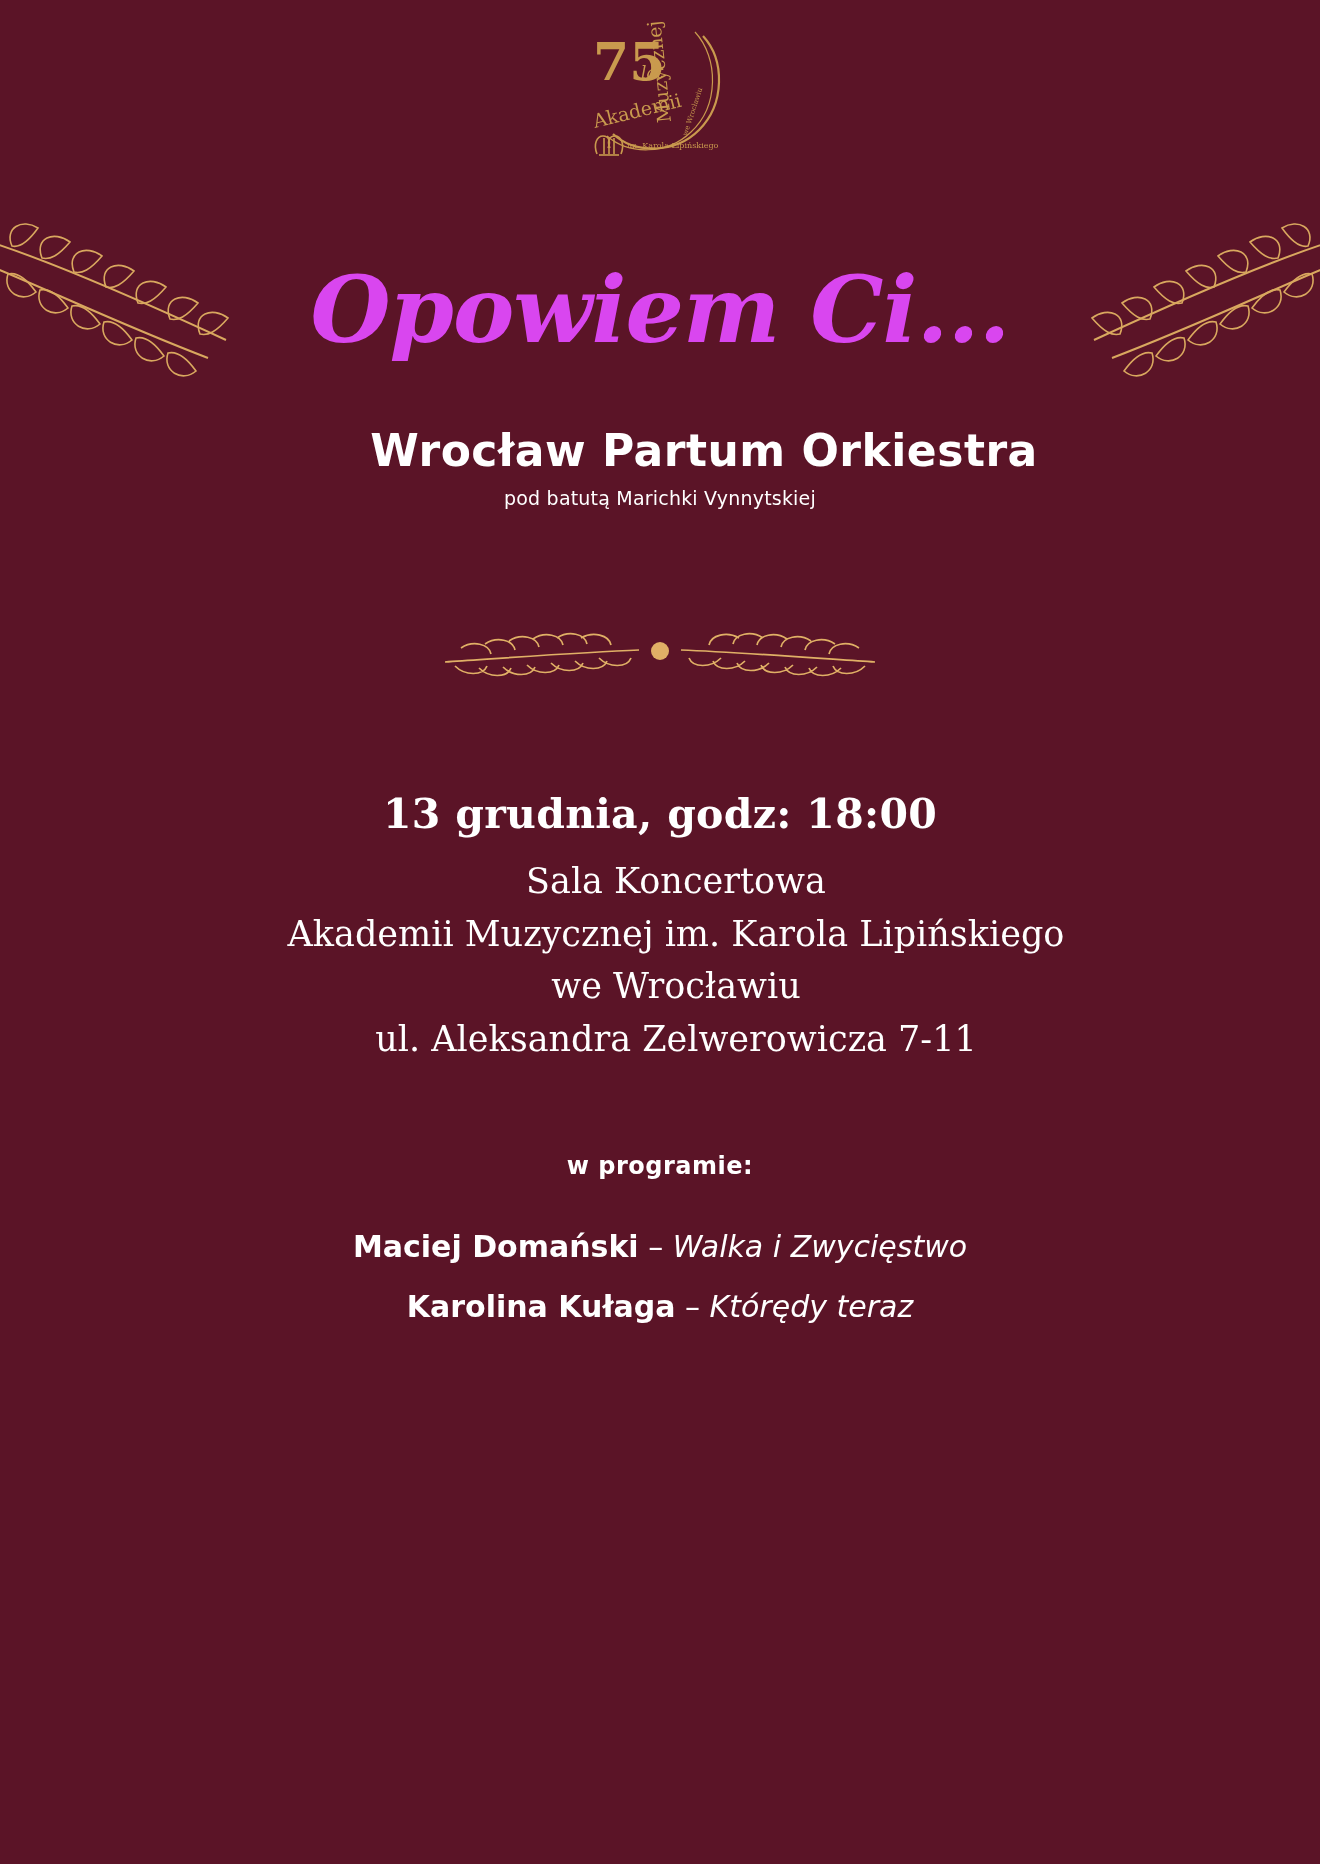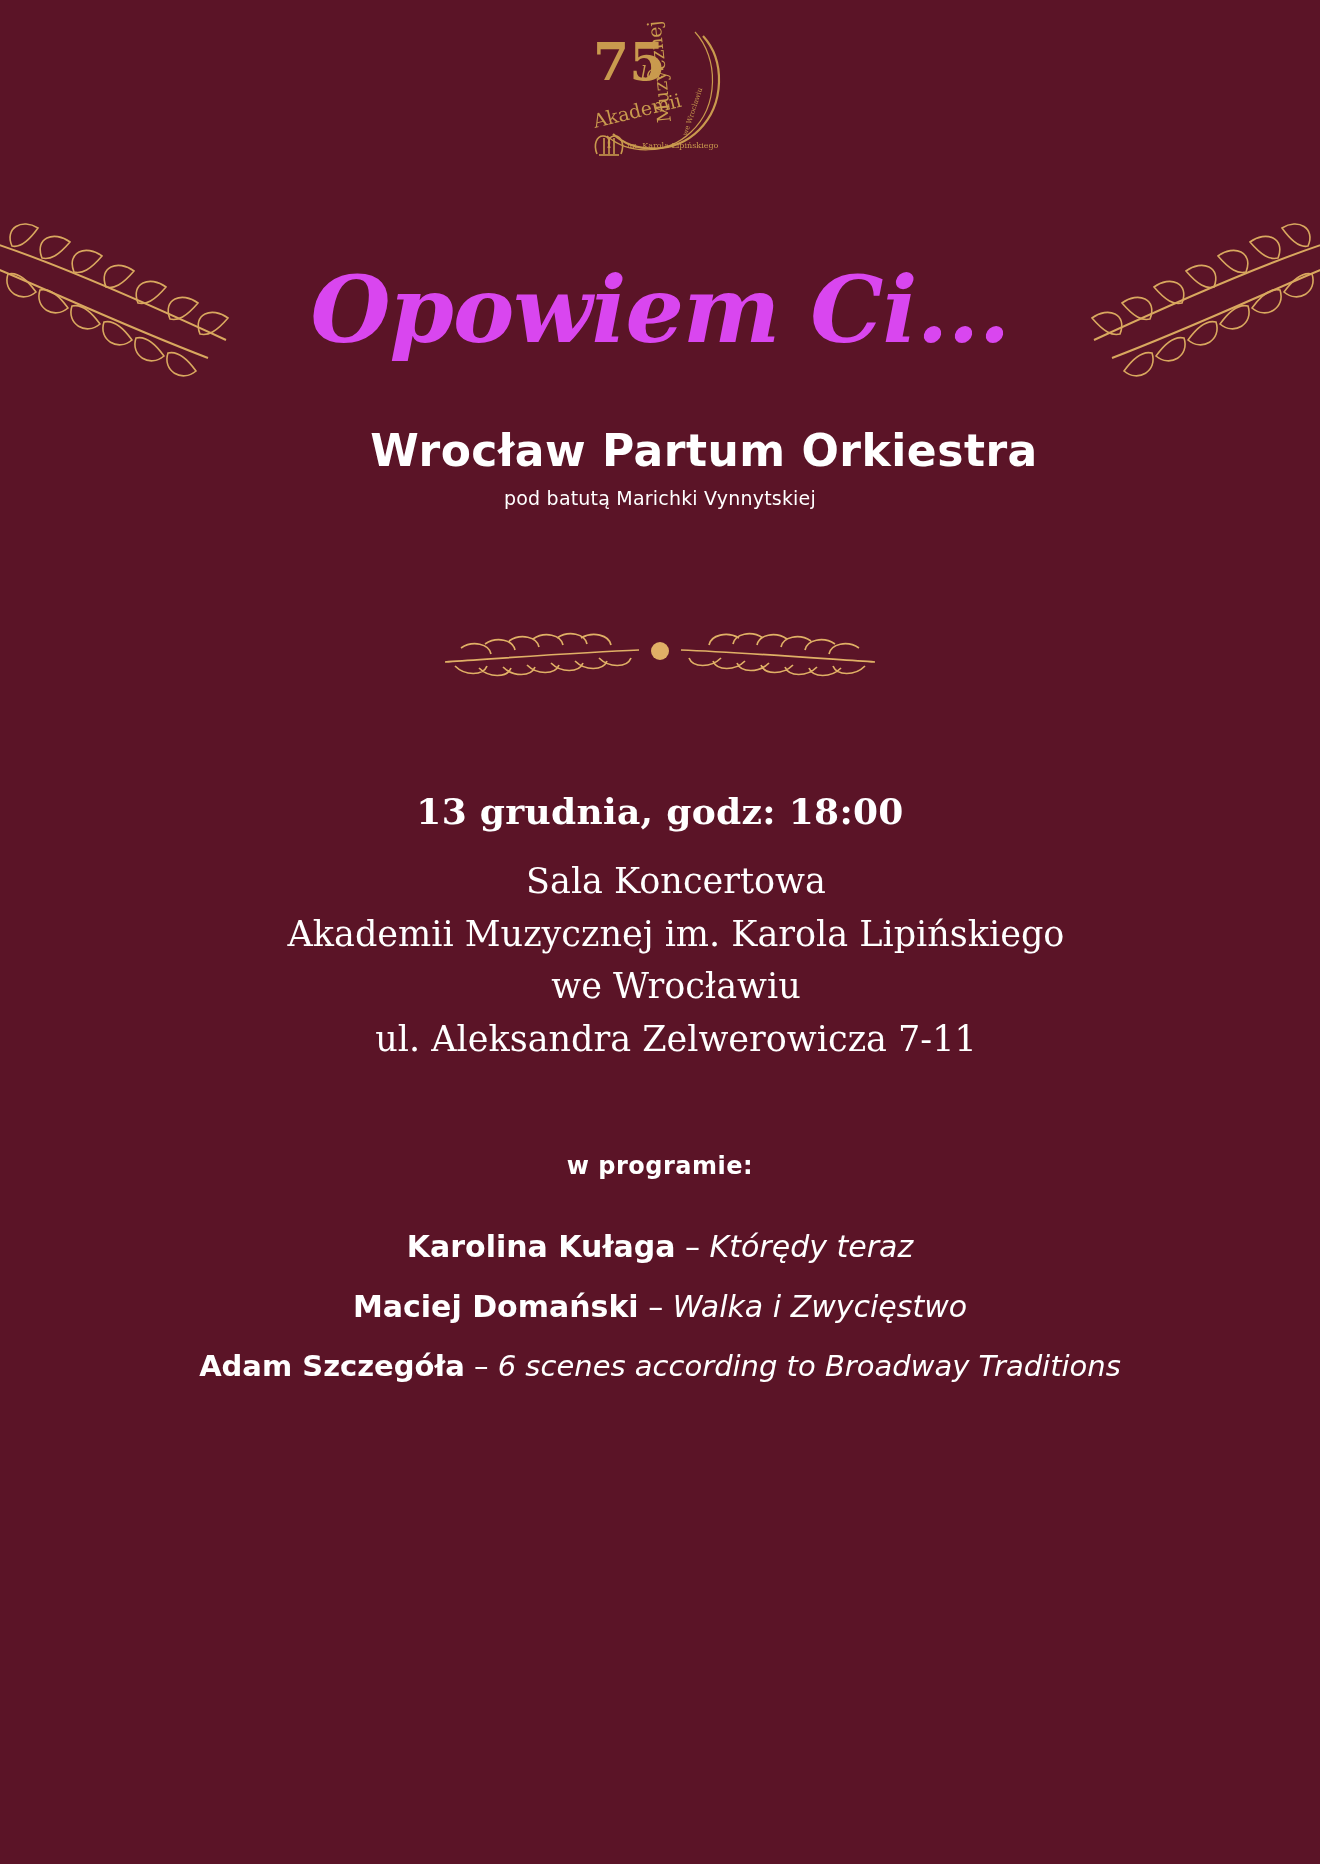--- a/index.html
+++ b/index.html
@@ -93,21 +93,21 @@
   }
 
   
   .when {
     position: absolute;
     top: 790px;
     width: 100%;
     text-align: center;
     font-family: "DejaVu Serif", serif;
     font-weight: bold;
-    font-size: 36px;
+    font-size: 41px;
     letter-spacing: 0.3px;
   }
   .venue {
     position: absolute;
     top: 855px;
     width: 100%;
     text-align: center;
     font-family: "DejaVu Serif", serif;
     font-size: 35px;
     line-height: 1.5;
@@ -249,27 +249,22 @@
 <div class="venue">
   <div>Sala Koncertowa</div>
   <div>Akademii Muzycznej im. Karola Lipińskiego</div>
   <div>we Wrocławiu</div>
   <div>ul. Aleksandra Zelwerowicza 7-11</div>
 </div>
 
 <div class="prog-heading">w programie:</div>
 <div class="prog-list">
   <div class="prog-item">
+    <span class="composer">Maciej Domański</span>
+    <span class="dash">–</span>
+    <span class="work">Walka i Zwycięstwo</span>
+  </div>
+  <div class="prog-item">
     <span class="composer">Karolina Kułaga</span>
     <span class="dash">–</span>
     <span class="work">Którędy teraz</span>
   </div>
-  <div class="prog-item">
-    <span class="composer">Maciej Domański</span>
-    <span class="dash">–</span>
-    <span class="work">Walka i Zwycięstwo</span>
-  </div>
-  <div class="prog-item small">
-    <span class="composer">Adam Szczegóła</span>
-    <span class="dash">–</span>
-    <span class="work">6 scenes according to Broadway Traditions</span>
-  </div>
 </div>
 
 </body></html>

